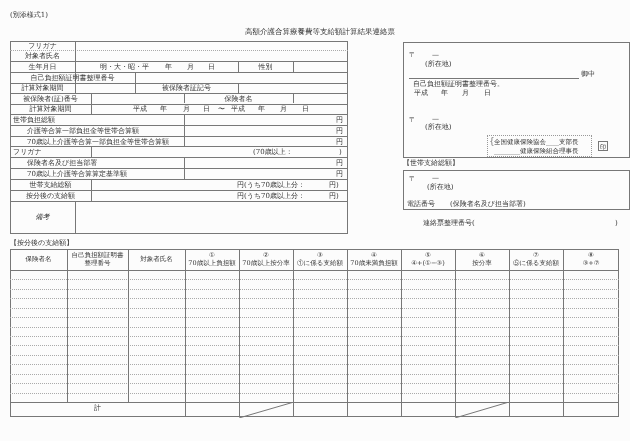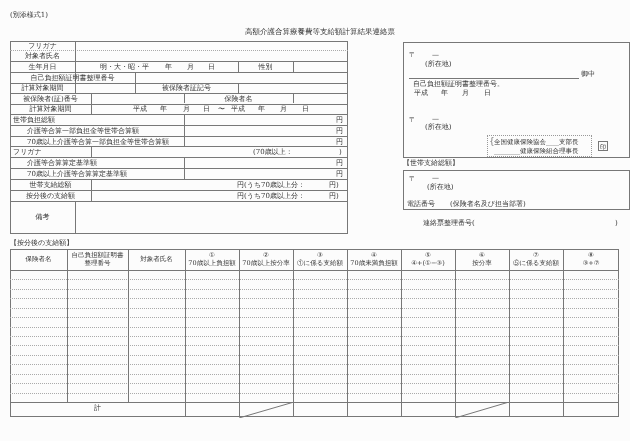--- a/index.html
+++ b/index.html
@@ -99,39 +99,39 @@
 
   <div class="t" style="left:27px;top:139px;">70歳以上介護等合算一部負担金等世帯合算額</div>
   <div class="t" style="left:336px;top:139px;">円</div>
   <div class="abs" style="left:185px;top:137px;width:150px;height:9px;"></div>
 
   <div class="t" style="left:13px;top:149px;">フリガナ</div>
   <div class="t" style="left:253px;top:149px;">(70歳以上：</div>
   <div class="t" style="left:339px;top:149px;">)</div>
   <div class="abs" style="left:92px;top:147px;width:160px;height:10px;"></div>
 
-  <div class="t" style="left:27px;top:160px;">介護等合算算定基準額</div>
+  <div class="t" style="left:27px;top:160px;">保険者名及び担当部署</div>
   <div class="t" style="left:336px;top:160px;">円</div>
   <div class="abs" style="left:185px;top:158px;width:150px;height:10px;"></div>
 
   <div class="t" style="left:27px;top:171px;">70歳以上介護等合算算定基準額</div>
   <div class="t" style="left:336px;top:171px;">円</div>
   <div class="abs" style="left:185px;top:169px;width:150px;height:10px;"></div>
 
   <div class="t center" style="left:10px;top:182px;width:81px;">世帯支給総額</div>
   <div class="t" style="left:237px;top:182px;">円(うち70歳以上分：</div>
   <div class="t" style="left:329px;top:182px;">円)</div>
   <div class="abs" style="left:92px;top:180px;width:144px;height:10px;"></div>
 
   <div class="t center" style="left:10px;top:193px;width:81px;">按分後の支給額</div>
   <div class="t" style="left:237px;top:193px;">円(うち70歳以上分：</div>
   <div class="t" style="left:329px;top:193px;">円)</div>
   <div class="abs" style="left:92px;top:191px;width:144px;height:10px;"></div>
 
-  <div class="t center" style="left:10px;top:214px;width:65px;">備考</div>
+  <div class="t center" style="left:10px;top:214px;width:65px;font-style:italic;">備考</div>
   <div class="abs" style="left:76px;top:202px;width:271px;height:31px;"></div>
 </div>
 
 <div>
   <div class="box" style="left:403px;top:42px;width:227px;height:116px;"></div>
   <div class="t" style="left:409px;top:52px;">〒</div>
   <div class="t" style="left:432px;top:52px;">—</div>
   <div class="t" style="left:425px;top:61px;">(所在地)</div>
   <div class="hl" style="left:409px;top:78px;width:170px;"></div>
   <div class="abs" style="left:409px;top:68px;width:170px;height:10px;"></div>

